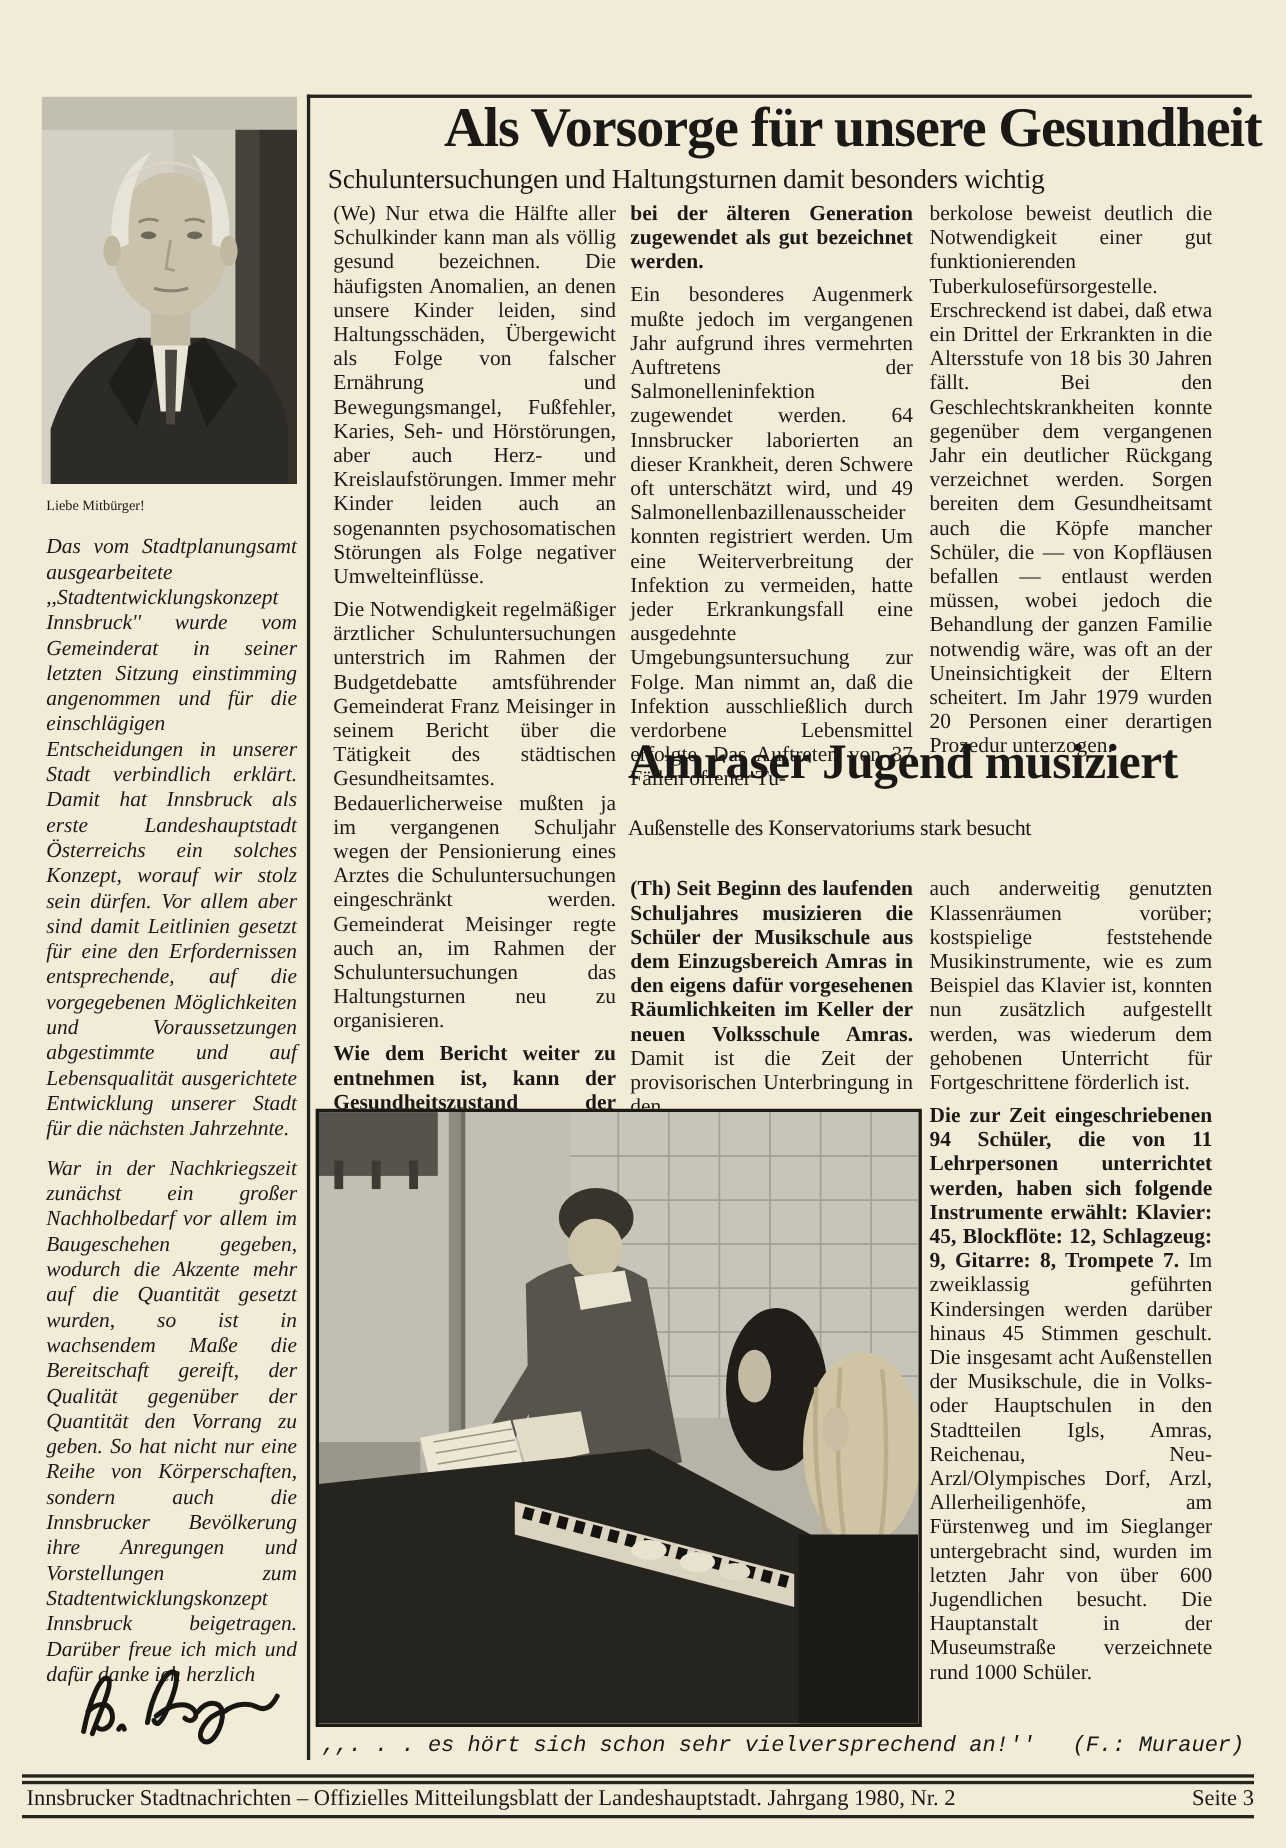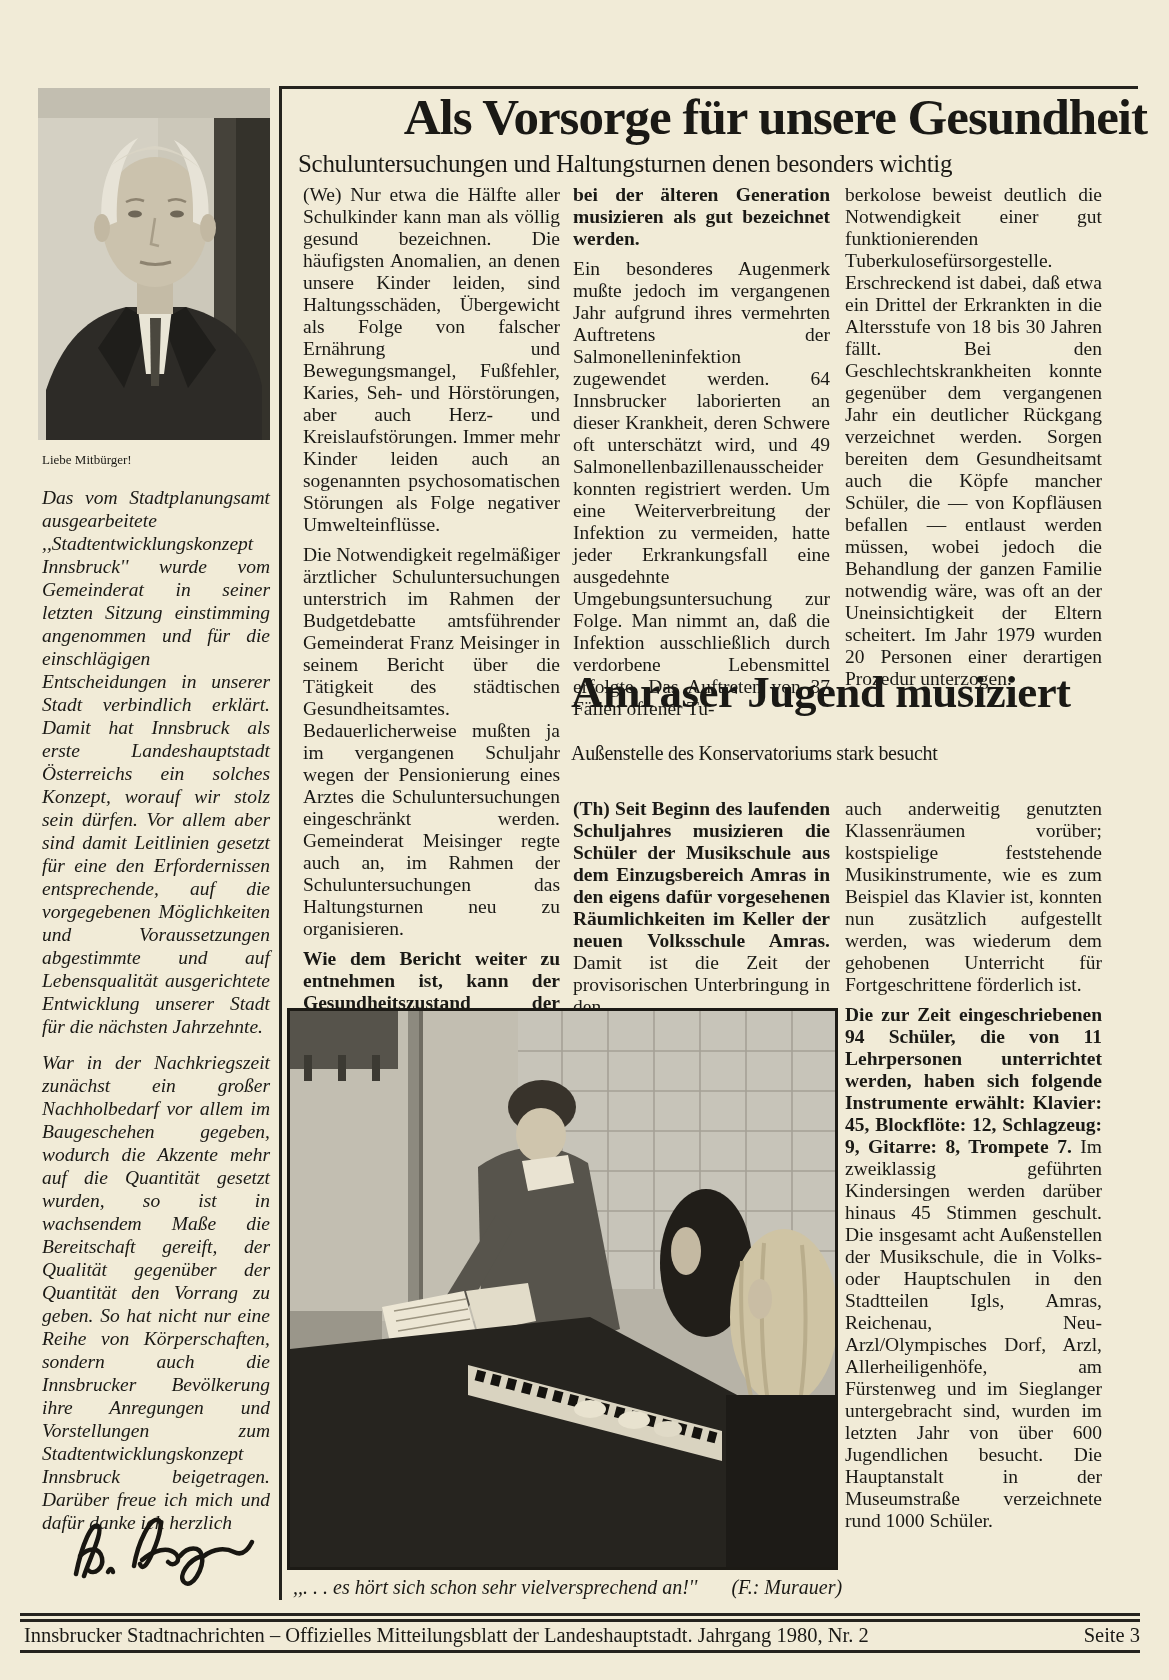--- a/index.html
+++ b/index.html
@@ -60,21 +60,21 @@
   #a1c3{left:845px;top:184px;}
   #a2c1{left:573px;top:798px;}
   #a2c2{left:845px;top:798px;}
   
   .piano-frame{
     position:absolute;left:287px;top:1008px;width:551px;height:562px;
     border:3px solid #1c1a15;box-sizing:border-box;background:#b7b3a7;overflow:hidden;
   }
   .photo-caption{
     position:absolute;left:293px;top:1576px;width:560px;
-    font-size:20px;font-style:italic;display:flex;white-space:nowrap;
+    font-size:20px;font-style:italic;display:flex;white-space:nowrap;font-family:Liberation Mono, monospace;
   }
   .photo-caption .credit{margin-left:34px;}
   
   .footer-row{
     position:absolute;left:24px;top:1624px;width:1116px;
     display:flex;justify-content:space-between;
     font-size:20.5px;white-space:nowrap;
   }
 </style>
 </head>
@@ -129,30 +129,30 @@
       <path d="M46,76 C48,72 50,72 51,76"></path>
       <path d="M72,70 C76,46 88,22 96,24 C102,26 96,46 88,62 C84,70 80,74 78,68"></path>
       <path d="M80,64 C92,54 106,50 114,58 C120,64 112,72 106,66"></path>
       <path d="M118,60 C126,50 138,50 140,60 C142,72 130,94 122,86 C116,80 126,64 140,60"></path>
       <path d="M142,60 C152,52 164,52 172,56 C180,60 186,54 190,46"></path>
     </g>
   </svg>
 </div>
 
 <div class="headline-1">Als Vorsorge für unsere Gesundheit</div>
-<div class="subhead-1">Schuluntersuchungen und Haltungsturnen denen besonders wichtig</div>
+<div class="subhead-1">Schuluntersuchungen und Haltungsturnen damit besonders wichtig</div>
 
 <div class="col" id="a1c1">
   <p>(We) Nur etwa die Hälfte aller Schulkinder kann man als völlig gesund bezeichnen. Die häufigsten Anomalien, an denen unsere Kinder leiden, sind Haltungsschäden, Übergewicht als Folge von falscher Ernährung und Bewegungsmangel, Fußfehler, Karies, Seh- und Hörstörungen, aber auch Herz- und Kreislaufstörungen. Immer mehr Kinder leiden auch an sogenannten psychosomatischen Störungen als Folge negativer Umwelteinflüsse.</p>
   <p>Die Notwendigkeit regelmäßiger ärztlicher Schuluntersuchungen unterstrich im Rahmen der Budgetdebatte amtsführender Gemeinderat Franz Meisinger in seinem Bericht über die Tätigkeit des städtischen Gesundheitsamtes. Bedauerlicherweise mußten ja im vergangenen Schuljahr wegen der Pensionierung eines Arztes die Schuluntersuchungen eingeschränkt werden. Gemeinderat Meisinger regte auch an, im Rahmen der Schuluntersuchungen das Haltungsturnen neu zu organisieren.</p>
   <p class="b">Wie dem Bericht weiter zu entnehmen ist, kann der Gesundheitszustand der Innsbrucker sowohl bei der Jugend als auch</p>
 </div>
 
 <div class="col" id="a1c2">
-  <p class="b">bei der älteren Generation musizieren als gut bezeichnet werden.</p>
+  <p class="b">bei der älteren Generation zugewendet als gut bezeichnet werden.</p>
   <p>Ein besonderes Augenmerk mußte jedoch im vergangenen Jahr aufgrund ihres vermehrten Auftretens der Salmonelleninfektion zugewendet werden. 64 Innsbrucker laborierten an dieser Krankheit, deren Schwere oft unterschätzt wird, und 49 Salmonellenbazillenausscheider konnten registriert werden. Um eine Weiterverbreitung der Infektion zu vermeiden, hatte jeder Erkrankungsfall eine ausgedehnte Umgebungsuntersuchung zur Folge. Man nimmt an, daß die Infektion ausschließlich durch verdorbene Lebensmittel erfolgte. Das Auftreten von 37 Fällen offener Tu-</p>
 </div>
 
 <div class="col" id="a1c3">
   <p>berkolose beweist deutlich die Notwendigkeit einer gut funktionierenden Tuberkulosefürsorgestelle. Erschreckend ist dabei, daß etwa ein Drittel der Erkrankten in die Altersstufe von 18 bis 30 Jahren fällt. Bei den Geschlechtskrankheiten konnte gegenüber dem vergangenen Jahr ein deutlicher Rückgang verzeichnet werden. Sorgen bereiten dem Gesundheitsamt auch die Köpfe mancher Schüler, die — von Kopfläusen befallen — entlaust werden müssen, wobei jedoch die Behandlung der ganzen Familie notwendig wäre, was oft an der Uneinsichtigkeit der Eltern scheitert. Im Jahr 1979 wurden 20 Personen einer derartigen Prozedur unterzogen.</p>
 </div>
 
 <div class="headline-2">Amraser Jugend musiziert</div>
 <div class="subhead-2">Außenstelle des Konservatoriums stark besucht</div>
 

